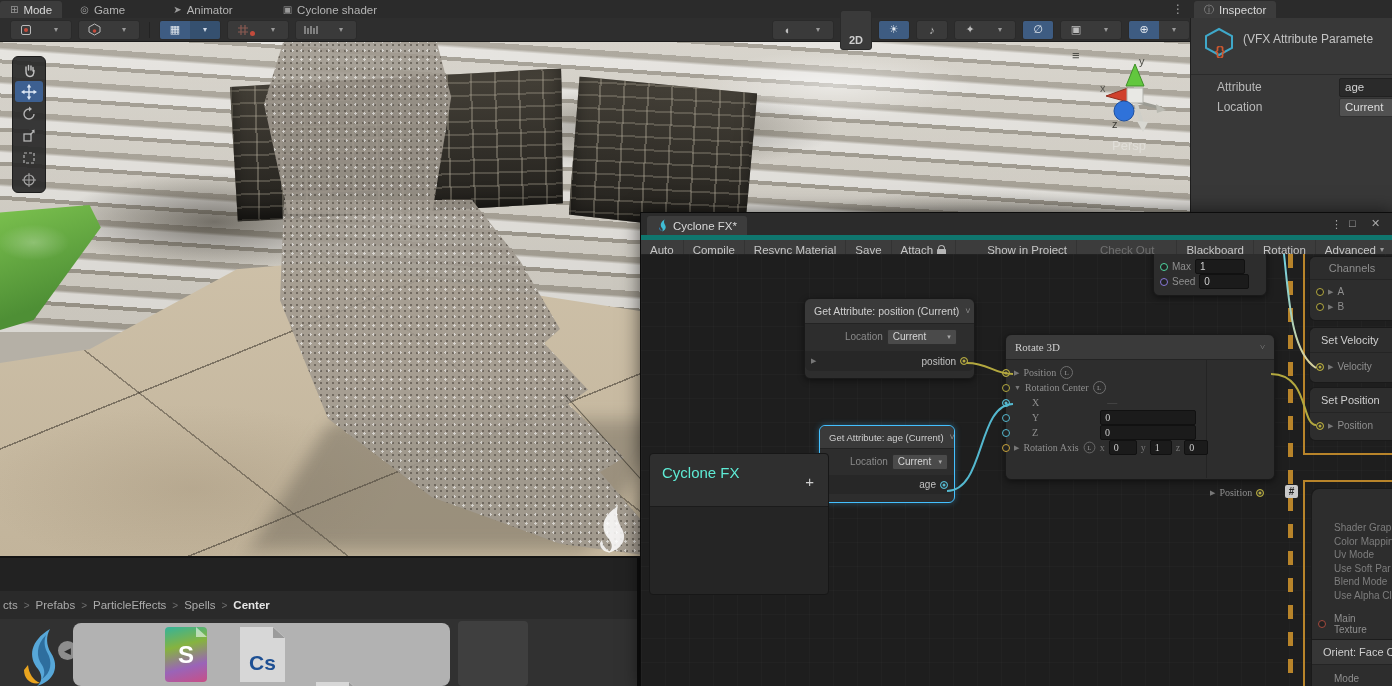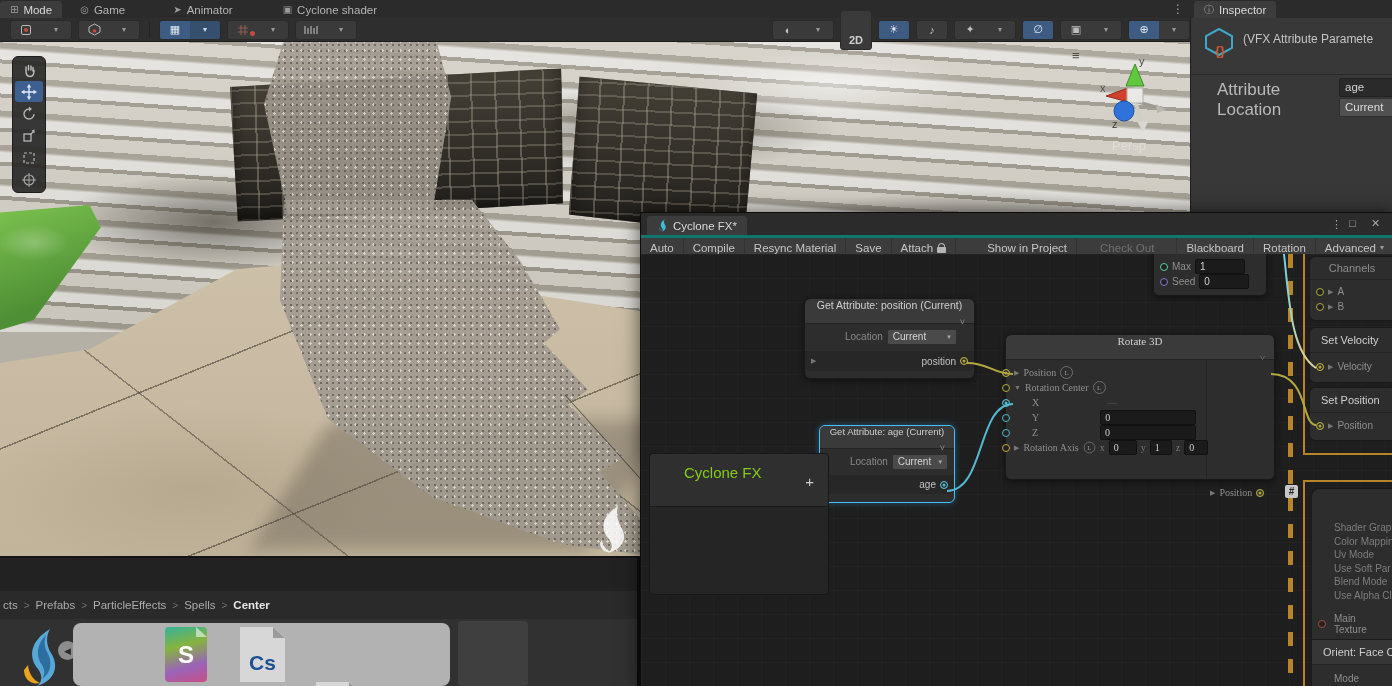--- a/index.html
+++ b/index.html
@@ -22,30 +22,30 @@
   .sep{width:1px;height:16px;background:#232323;margin:0 3px;}
   
   .tools{background:rgba(40,40,40,.92);border:1px solid #1d1d1d;border-radius:6px;display:flex;flex-direction:column;padding:2px;gap:1px;}
   .tool{width:28px;height:21px;border-radius:3px;display:flex;align-items:center;justify-content:center;}
   .tool.blue{background:#3d6091;}
   .tool svg{display:block;}
   
   .insp{background:#383838;border-left:1px solid #1e1e1e;}
   .fld{background:#2a2a2a;border:1px solid #212121;border-radius:2px;color:#d2d2d2;font-size:11.5px;padding:1px 5px;height:15px;line-height:15px;}
   .drop{background:#515151;border:1px solid #303030;border-radius:2px;color:#dcdcdc;font-size:11.5px;padding:1px 5px;height:15px;line-height:15px;}
-  .lbl{color:#b9b9b9;font-size:17px;}
+  .lbl{color:#b9b9b9;font-size:12px;}
   
   .vfxwin{background:#1f1f1f;border:1px solid #0c0c0c;box-shadow:0 0 18px rgba(0,0,0,.6);}
   .vfxtabs{height:22px;background:#2b2b2b;display:flex;align-items:flex-end;position:relative;}
-  .vfxtoolbar{height:19px;background:#3c3c3c;border-top:3px solid #0f766e;border-bottom:1px solid #272727;display:flex;align-items:flex-start;font-size:11.5px;color:#c6c6c6;}
+  .vfxtoolbar{height:19px;background:#3c3c3c;border-top:5px solid #0f766e;border-bottom:1px solid #272727;display:flex;align-items:flex-start;font-size:11.5px;color:#c6c6c6;}
   .vtb{padding:0 9px;height:100%;display:flex;align-items:center;gap:4px;border-right:1px solid #333;}
   .vtb.dis{color:#707070;}
   .graph{background:#1e1e1e;background-image:linear-gradient(rgba(255,255,255,.018) 1px,transparent 1px),linear-gradient(90deg,rgba(255,255,255,.018) 1px,transparent 1px);background-size:24px 24px;overflow:hidden;}
   .node{position:absolute;background:#2d2d2d;border:1px solid #191919;border-radius:6px;box-shadow:0 2px 6px rgba(0,0,0,.45);}
-  .node .hd{background:#3a3a3a;border-radius:6px 6px 0 0;border-bottom:1px solid #232323;height:24px;display:flex;align-items:center;padding:0 9px;color:#cfcfcf;font-size:11px;gap:6px;flex-direction:column;}
+  .node .hd{background:#3a3a3a;border-radius:6px 6px 0 0;border-bottom:1px solid #232323;height:24px;display:flex;align-items:center;padding:0 9px;color:#cfcfcf;font-size:11px;gap:6px;}
   .node .hd .cv{margin-left:auto;color:#8d8d8d;font-size:9px;}
   .nrow{display:flex;align-items:center;height:15px;font-size:10px;color:#8f8f8f;gap:4px;padding:0 6px;position:relative;}
   .port{box-sizing:border-box;width:8px;height:8px;border-radius:50%;flex:0 0 auto;}
   .hol{background:#222;border:1.5px solid var(--c);}
   .fil{background:var(--c);border:1.5px solid var(--c);box-shadow:inset 0 0 0 1.5px #2a2a2a;}
   .exp{color:#777;font-size:7px;}
   .sbadge{width:11px;height:11px;border-radius:50%;border:1px solid #6f6f6f;color:#9a9a9a;font-size:7px;display:flex;align-items:center;justify-content:center;}
   .nfld{background:#1b1b1b;border:1px solid #111;border-radius:2px;color:#cfcfcf;font-size:10px;height:13px;line-height:13px;padding:0 4px;}
   .ndrop{background:#4a4a4a;border:1px solid #2e2e2e;border-radius:2px;color:#d6d6d6;font-size:10px;height:14px;line-height:14px;padding:0 5px;display:flex;gap:6px;align-items:center;}
   .blk{position:absolute;background:#2d2d2d;border:1px solid #1a1a1a;border-radius:6px 0 0 6px;border-right:none;}
@@ -515,21 +515,21 @@
           </div>
         <div class="abs nrow" style="left:204px;top:30px;width:62px;padding:0;">
             <span class="exp">▶</span>
             <span>Position</span>
             <span class="port fil" style="--c:#b3a83f;margin-right:-10px;"></span>
           </div>
       </div>
 
       <div class="abs" style="left:8px;top:199px;width:178px;height:140px;background:#252525;border:1px solid #171717;border-radius:4px;">
         <div style="background:#2f2f2f;height:52px;border-bottom:1px solid #1b1b1b;border-radius:4px 4px 0 0;position:relative;">
-          <div style="position:absolute;left:12px;top:10px;font-size:15px;color:#84cc16;margin-left:22px;">Cyclone FX</div>
+          <div style="position:absolute;left:12px;top:10px;font-size:15px;color:#5eead4;">Cyclone FX</div>
           <div style="position:absolute;right:14px;top:19px;font-size:15px;color:#cfcfcf;">+</div>
         </div>
       </div>
 
       <div class="blk" style="left:668px;top:2px;width:84px;height:63px;">
         <div class="bh" style="justify-content:center;color:#8d8d8d;height:22px;">Channels</div>
         <div class="nrow" style="margin-top:4px;">
             <span class="port hol" style="--c:#b3a83f"></span>
             <span class="exp">▶</span>
             <span>A</span>

